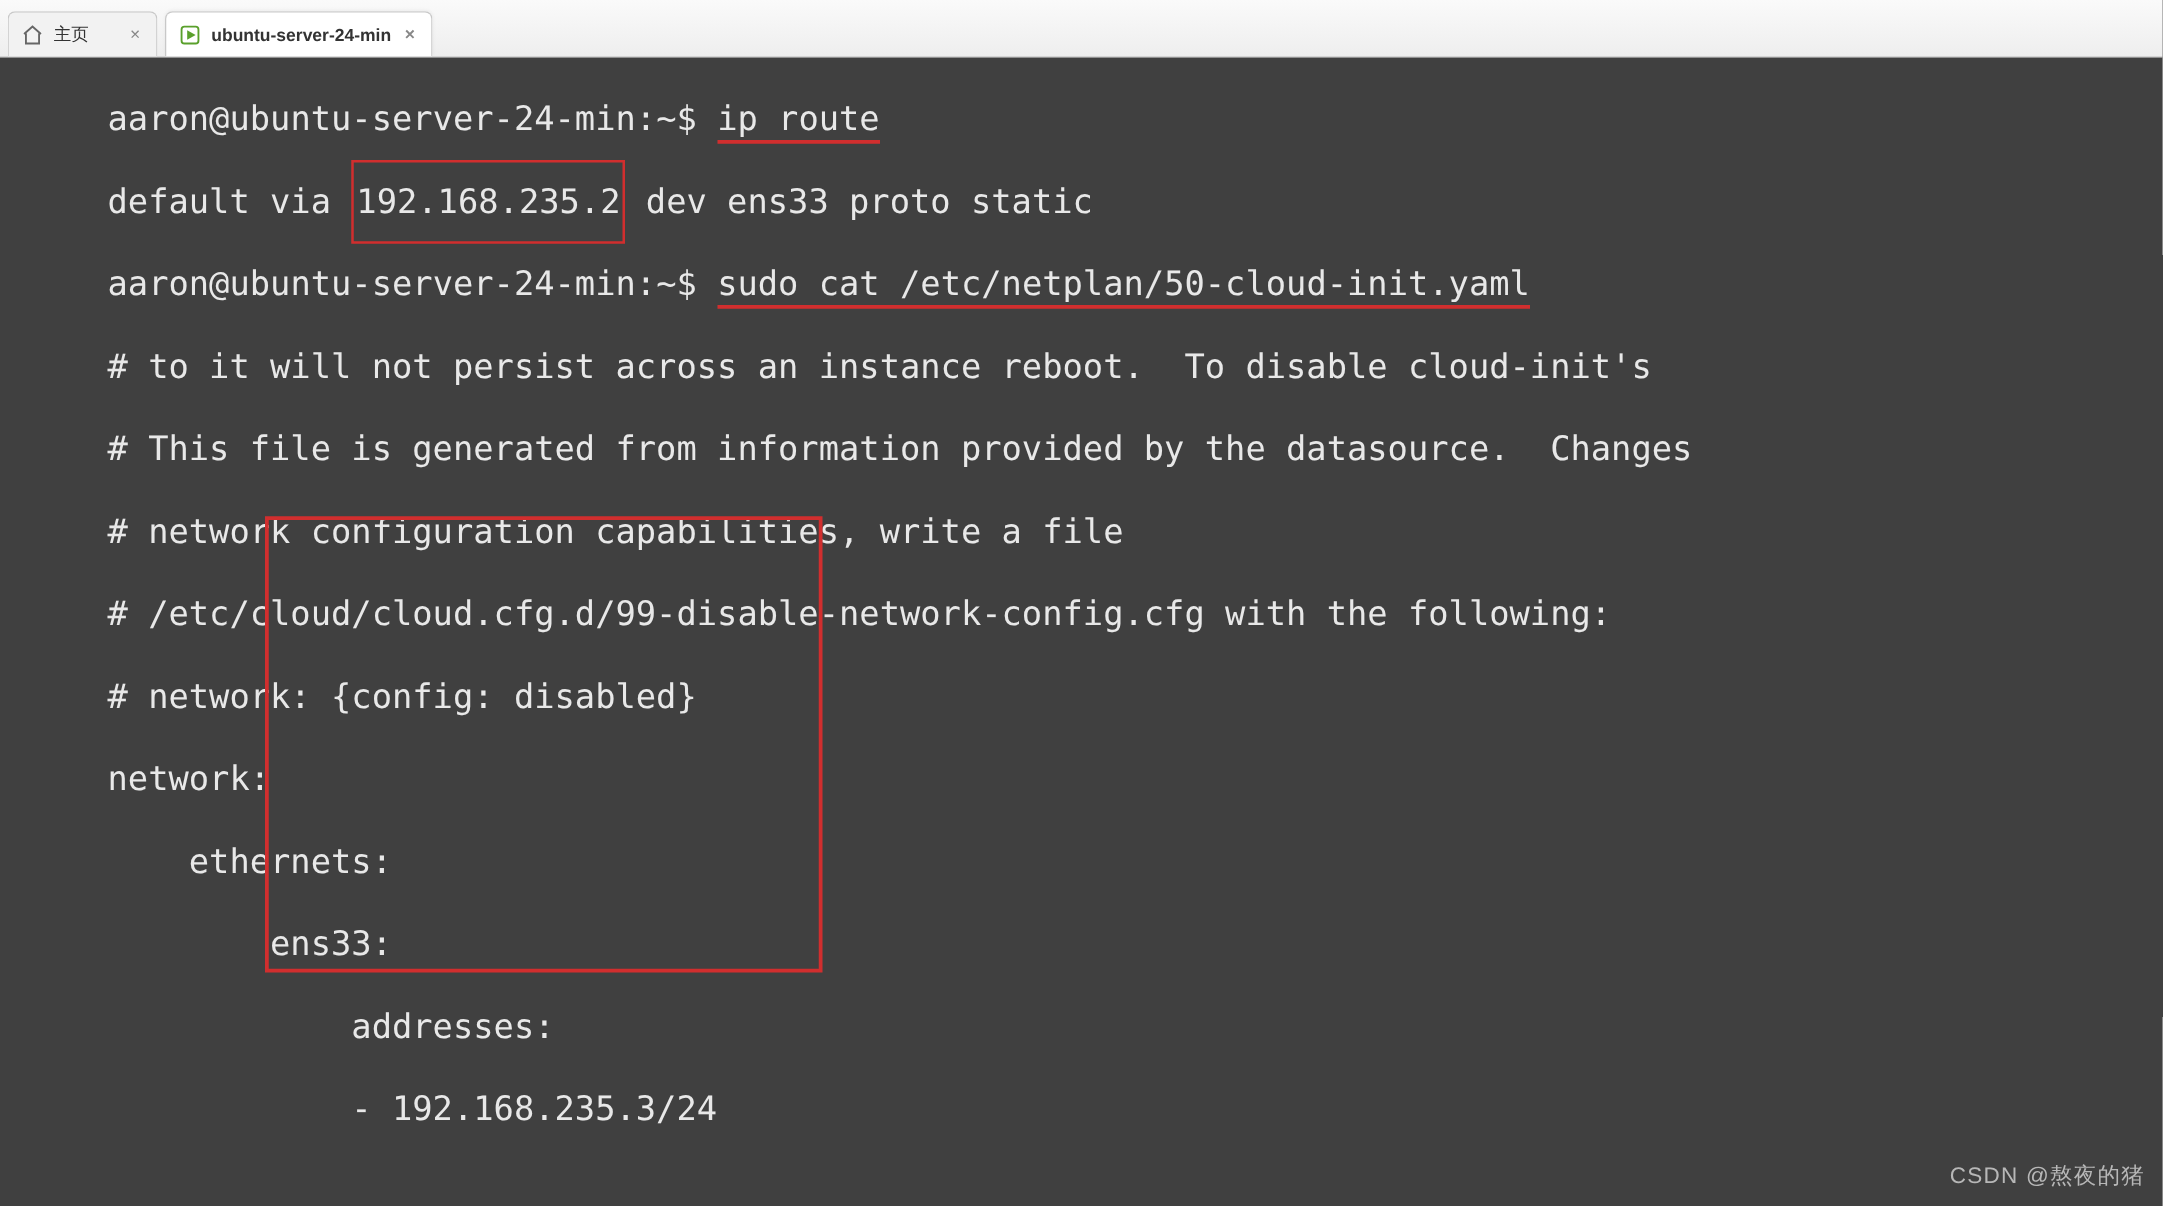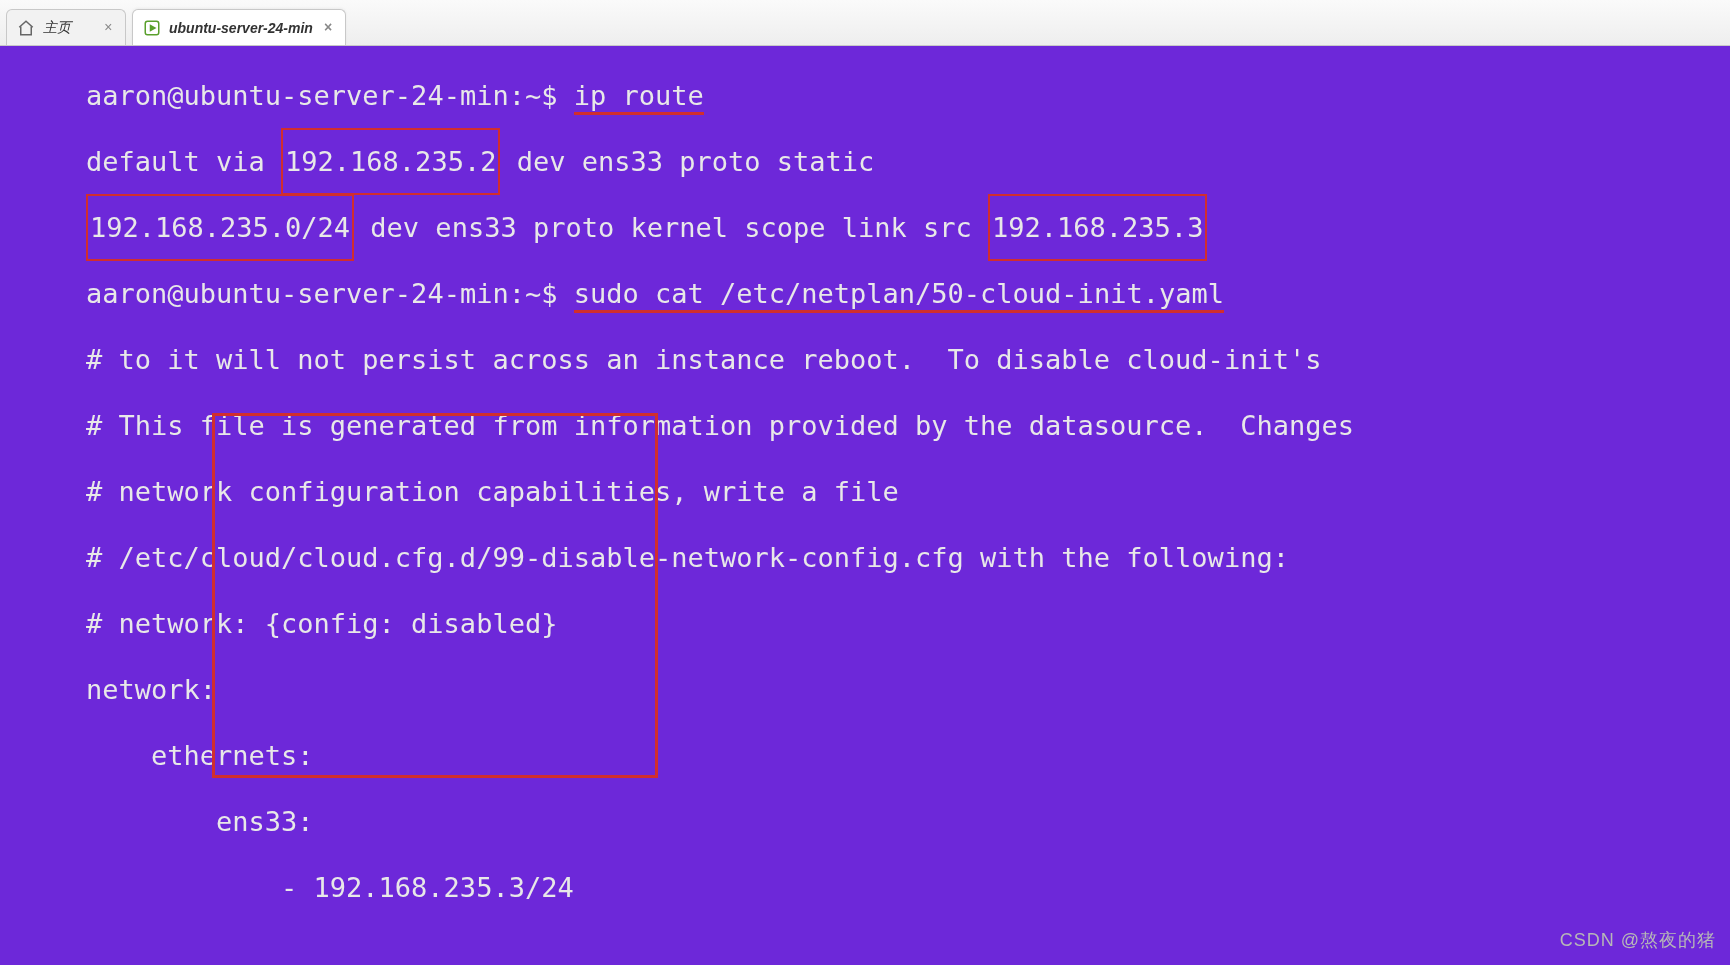--- a/index.html
+++ b/index.html
@@ -14,21 +14,20 @@
   }
   
   .tabbar {
     height: 46px;
     background: linear-gradient(#fafafa, #eeeeee);
     border-bottom: 1px solid #c8c8c8;
     display: flex;
     align-items: flex-end;
     padding: 0 6px;
     gap: 6px;
-    font-style: italic;
   }
   .tab {
     display: flex;
     align-items: center;
     gap: 8px;
     height: 36px;
     padding: 0 10px;
     border: 1px solid #c8c8c8;
     border-bottom: none;
     border-radius: 6px 6px 0 0;
@@ -48,21 +47,21 @@
     text-align: center;
     color: #888;
     font-size: 14px;
     border-radius: 3px;
   }
   .icon-svg { width: 18px; height: 18px; flex: none; }
 
   
   .terminal {
     flex: 1;
-    background: #6d28d9;
+    background: #404040;
     color: #e8e8e8;
     font-family: "DejaVu Sans Mono", "Menlo", "Consolas", monospace;
     font-size: 27px;
     line-height: 33px;
     letter-spacing: 0;
     padding: 0 0 0 0;
     overflow: hidden;
     position: relative;
   }
   .term-inner {
@@ -116,30 +115,30 @@
     </svg>
     <span class="label">ubuntu-server-24-min</span>
     <span class="close">×</span>
   </div>
 </div>
 
 <div class="terminal">
   <div class="term-inner">
 <span class="line first"><span>aaron</span>@<span>ubuntu-server-24-min</span>:<span>~</span>$ <span class="ul-red">ip route</span></span>
 <span class="line"><span>default via </span><span class="box-red">192.168.235.2</span><span> dev ens33 proto static</span></span>
-<span class="line"><span class="box-red">192.168.235.0/24</span><span> dev ens33 proto kernel scope link src </span><span class="box-red">192.168.235.3</span></span>
 <span class="line"><span>aaron</span>@<span>ubuntu-server-24-min</span>:<span>~</span>$ <span class="ul-red">sudo cat /etc/netplan/50-cloud-init.yaml</span></span>
 <span class="line"># to it will not persist across an instance reboot.  To disable cloud-init's</span>
 <span class="line"># This file is generated from information provided by the datasource.  Changes</span>
 <span class="line"># network configuration capabilities, write a file</span>
 <span class="line"># /etc/cloud/cloud.cfg.d/99-disable-network-config.cfg with the following:</span>
 <span class="line"># network: {config: disabled}</span>
 <span class="line">network:</span>
 <span class="line">    ethernets:</span>
 <span class="line">        ens33:</span>
+<span class="line">            addresses:</span>
 <span class="line">            - 192.168.235.3/24</span>
 
 
 
 
 
 
 
 
 

